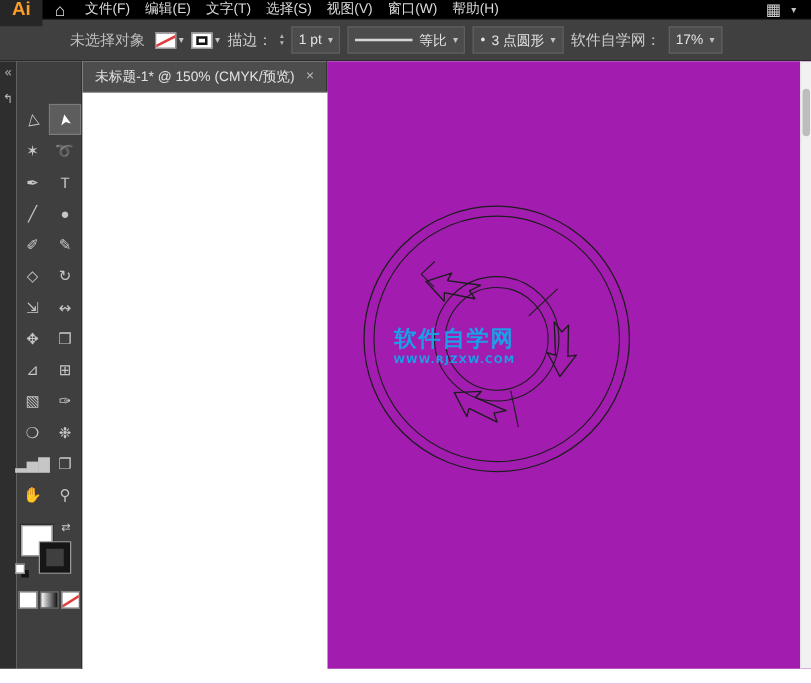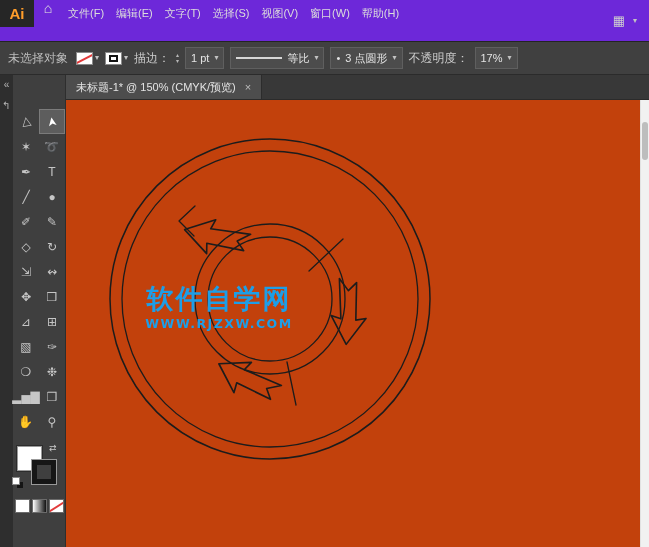--- a/index.html
+++ b/index.html
@@ -2,33 +2,33 @@
 <html><head>
 <meta charset="utf-8">
 <style>
   html,body{margin:0;padding:0;}
   body{
     width:649px;height:547px;position:relative;overflow:hidden;
     background:#fff;font-family:"Liberation Sans","DejaVu Sans",sans-serif;
     font-size:12px;-webkit-user-select:none;user-select:none;color:#d8d8d8;
   }
   
-  .menubar{height:42px;background:#6d28d9;border-bottom:1px solid #242424;
-    display:flex;box-sizing:border-box;}
+  .menubar{height:16px;background:#000000;border-bottom:1px solid #242424;
+    display:flex;align-items:center;box-sizing:border-box;}
   .logo{width:34px;height:27px;display:flex;align-items:center;justify-content:center;
     color:#ff9d2a;font-weight:bold;font-size:15px;background:#262626;}
   .home{width:28px;text-align:center;font-size:14px;color:#e0e0e0;}
   .menus{display:flex;}
   .menu-item{padding:0 6px;line-height:27px;font-size:11px;color:#dcdcdc;white-space:nowrap;}
   .menubar-right{margin-left:auto;display:flex;align-items:center;gap:6px;padding-right:12px;}
   .ws-icon{font-size:13px;color:#cfcfcf;letter-spacing:2px;}
   
   .controlbar{height:33px;background:#404040;border-bottom:1px solid #2b2b2b;
     display:flex;align-items:center;padding:0 8px;gap:6px;box-sizing:border-box;}
-  .status{color:#bdbdbd;margin-right:2px;white-space:nowrap;}
+  .status{color:#bdbdbd;margin-right:2px;white-space:nowrap;margin-left:48px;}
   .ctrl{display:flex;align-items:center;gap:2px;}
   .swatch{width:17px;height:13px;background:#fff;border:1px solid #8a8a8a;
     position:relative;overflow:hidden;display:inline-block;box-sizing:border-box;}
   .swatch.none::after{content:"";position:absolute;left:-4px;right:-4px;top:50%;
     border-top:2px solid #e23b3b;transform:rotate(-27deg);}
   .swatch.strokebox::after{content:"";position:absolute;left:3px;right:3px;top:2px;bottom:2px;
     border:2px solid #141414;}
   .chev{font-size:8px;color:#c2c2c2;line-height:1;}
   .lbl{color:#cccccc;white-space:nowrap;text-align:center;}
   .stepper{display:flex;flex-direction:column;font-size:6px;line-height:6px;color:#b5b5b5;}
@@ -59,27 +59,27 @@
   .default-icon i{position:absolute;right:0;bottom:0;width:6px;height:6px;background:#141414;}
   .default-icon b{position:absolute;left:0;top:0;width:6px;height:6px;background:#fff;border:1px solid #888;}
   .mini-row{display:flex;gap:2px;margin-top:9px;}
   .mini{width:15px;height:14px;border:1px solid #6b6b6b;box-sizing:border-box;position:relative;overflow:hidden;}
   .mini.color{background:#ffffff;}
   .mini.grad{background:linear-gradient(90deg,#fdfdfd,#111);}
   .mini.none{background:#fff;}
   .mini.none::after{content:"";position:absolute;left:-4px;right:-4px;top:50%;
     border-top:2px solid #e23b3b;transform:rotate(-32deg);}
   
-  .docarea{flex:1;min-width:0;display:flex;flex-direction:column;background:#fff;}
+  .docarea{flex:1;min-width:0;display:flex;flex-direction:row;background:#fff;}
   .tabbar{height:25px;background:#383838;display:flex;align-items:stretch;
     border-bottom:1px solid #2b2b2b;box-sizing:border-box;}
   .tab{background:#4d4d4d;display:flex;align-items:center;gap:9px;padding:0 10px;
     font-size:11px;color:#e3e3e3;border-right:1px solid #2c2c2c;white-space:nowrap;}
   .tab-close{color:#bdbdbd;font-size:11px;}
-  .canvas{flex:1;position:relative;background:#c2410c;overflow:hidden;}
+  .canvas{flex:1;position:relative;background:#a21caf;overflow:hidden;}
   .art{position:absolute;left:0;top:0;width:100%;height:100%;}
   .art text{font-family:"DejaVu Sans","Liberation Sans",sans-serif;}
   .vscroll{position:absolute;right:0;top:0;bottom:0;width:8px;background:#f1f1f1;
     border-left:1px solid #e2e2e2;}
   .vscroll-thumb{position:absolute;top:22px;right:1px;width:6px;height:38px;
     background:#bdbdbd;border-radius:3px;}
 </style>
 </head>
 <body>
 
@@ -129,21 +129,21 @@
     <span>等比</span>
     <span class="chev">▾</span>
   </span>
 
   <span class="field">
     <span class="bullet">•</span>
     <span>3 点圆形</span>
     <span class="chev">▾</span>
   </span>
 
-  <span class="lbl">不透明度：</span>
+  <span class="lbl">软件自学网：</span>
   <span class="field">
     <span>17%</span>
     <span class="chev">▾</span>
   </span>
 </div>
 
 <div class="main">
 
   <div class="dockstrip">
     <span class="icn">«</span>

